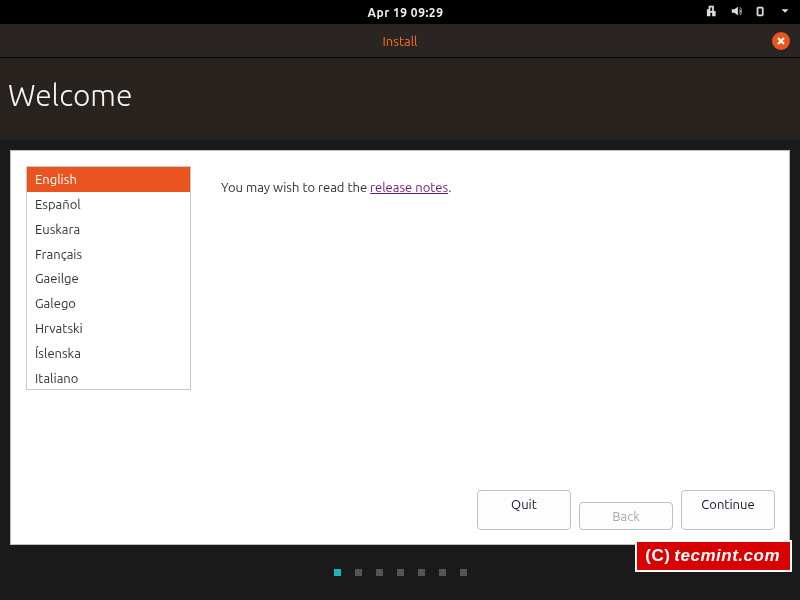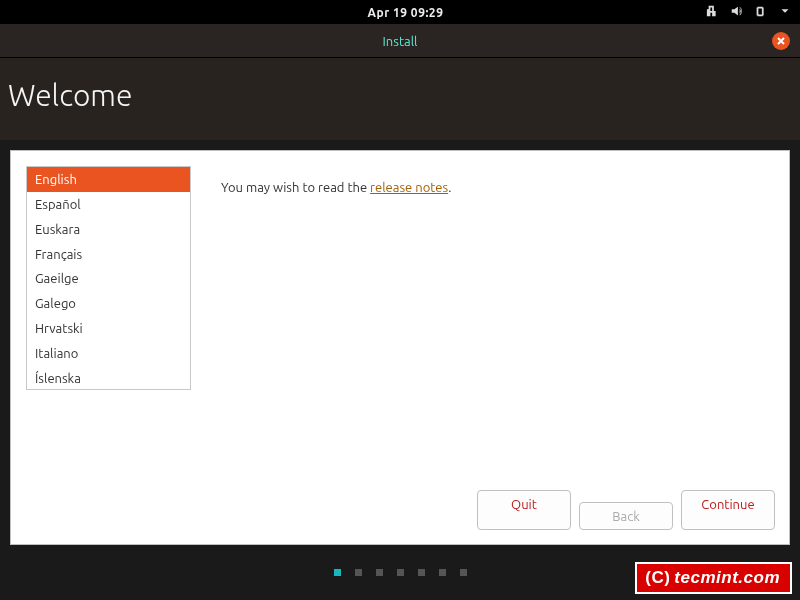--- a/index.html
+++ b/index.html
@@ -28,21 +28,21 @@
     display: flex; align-items: center; gap: 10px;
   }
   .tray svg { width: 14px; height: 14px; fill: #ddd; }
   
   .titlebar {
     height: 34px;
     background: #2a2522;
     display: flex; align-items: center; justify-content: center;
     position: relative;
     font-size: 13px;
-    color: #5eead4;
+    color: #f97316;
     border-bottom: 1px solid #000;
   }
   .closebtn {
     position: absolute; right: 10px; top: 8px;
     width: 18px; height: 18px; border-radius: 50%;
     background: #E95420;
     display: flex; align-items: center; justify-content: center;
     cursor: pointer;
   }
   .closebtn svg { width: 8px; height: 8px; stroke: #fff; stroke-width: 2; }
@@ -77,50 +77,50 @@
   .langlist .item.selected {
     background: #E95420;
     color: #fff;
   }
   .body-row { display: flex; gap: 30px; align-items: flex-start; }
   .notes {
     font-size: 13px;
     color: #333;
     padding-top: 14px;
   }
-  .notes a { color: #a16207; text-decoration: underline; cursor: pointer;}
+  .notes a { color: #701a75; text-decoration: underline; cursor: pointer;}
   .btnrow {
     position: absolute;
     bottom: 14px; right: 14px;
     display: flex; gap: 8px;
   }
   .btn {
     min-width: 94px;
     padding: 6px 16px;
     background: #fdfdfd;
     border: 1px solid #c0c0c0;
     border-radius: 4px;
     font-size: 13px;
     text-align: center;
     cursor: pointer;
-    color: #b91c1c;
+    color: #0f172a;
   }
   .btn.disabled { color: #aaa; cursor: default; margin-top: 12px; }
   
   .dots {
     position: absolute;
     bottom: 24px; left: 0; right: 0;
     display: flex; justify-content: center; gap: 14px;
   }
   .dot { width: 7px; height: 7px; background: #555; }
   .dot.active { background: #19B6C0; }
   
   .watermark {
     position: absolute;
-    bottom: 6px; right: 8px;
+    bottom: 28px; right: 8px;
     background: #D90000;
     color: #fff;
     font-family: Verdana, sans-serif;
     font-weight: bold;
     font-style: italic;
     font-size: 17px;
     padding: 4px 10px 4px 8px;
     border: 2px solid #fff;
     letter-spacing: .5px;
   }
@@ -171,22 +171,22 @@
 <div class="content">
   <div class="body-row">
     <div class="langlist" id="langlist">
         <div class="item selected">English</div>
         <div class="item">Español</div>
         <div class="item">Euskara</div>
         <div class="item">Français</div>
         <div class="item">Gaeilge</div>
         <div class="item">Galego</div>
         <div class="item">Hrvatski</div>
+        <div class="item">Íslenska</div>
         <div class="item">Italiano</div>
-        <div class="item">Íslenska</div>
         <div class="item">Kurdî</div>
       </div>
     <div class="notes">
       <span>You may wish to read the </span><a>release notes</a><span>.</span>
     </div>
   </div>
   <div class="btnrow">
     <div class="btn">Quit</div>
     <div class="btn disabled">Back</div>
     <div class="btn">Continue</div>

